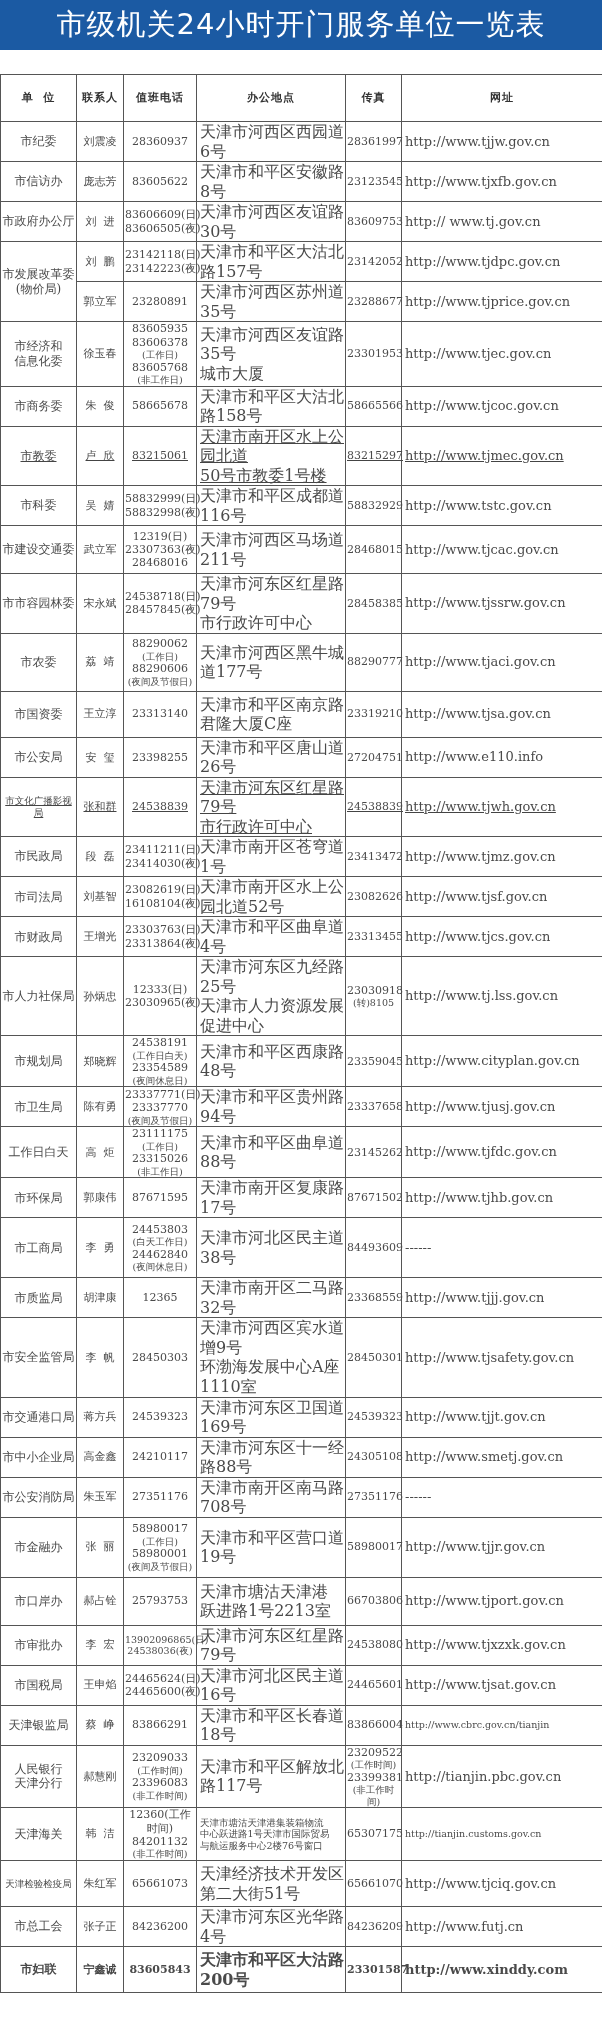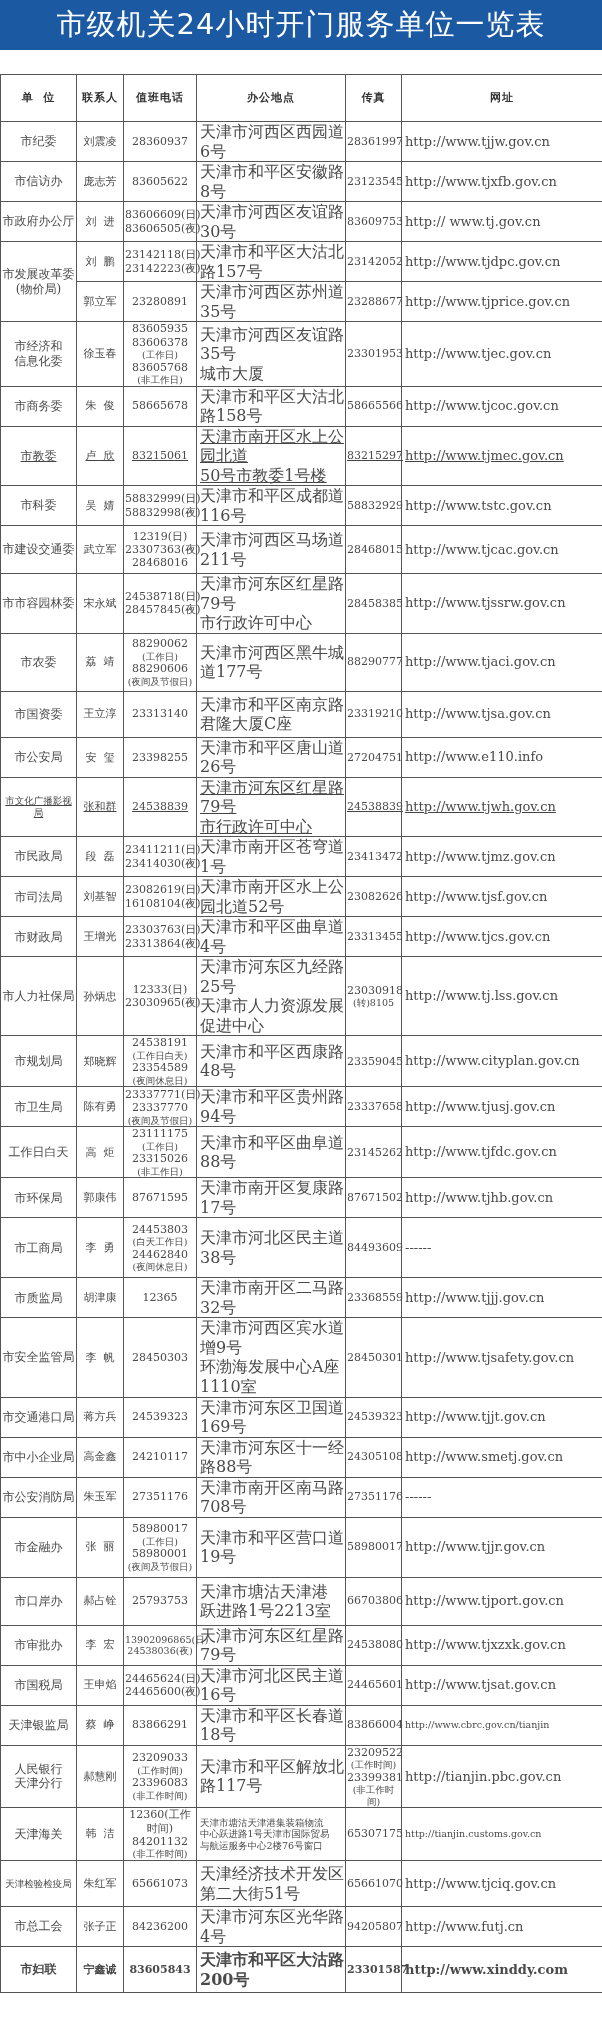--- a/index.html
+++ b/index.html
@@ -631,21 +631,21 @@
       <tr style="height: 40px;">
         <td class="unit">市总工会</td>
         <td style="white-space: pre;">张子正</td>
         <td>
           <span class="line">84236200</span>
         </td>
         <td class="addr">
           <span class="line">天津市河东区光华路4号</span>
         </td>
         <td>
-          <span class="line">94205807</span>
+          <span class="line">84236209</span>
         </td>
         <td class="url">http://www.futj.cn</td>
       </tr>
       <tr style="height: 46px; font-weight: bold;">
         <td class="unit">市妇联</td>
         <td style="white-space: pre;">宁鑫诚</td>
         <td>
           <span class="line">83605843</span>
         </td>
         <td class="addr">

